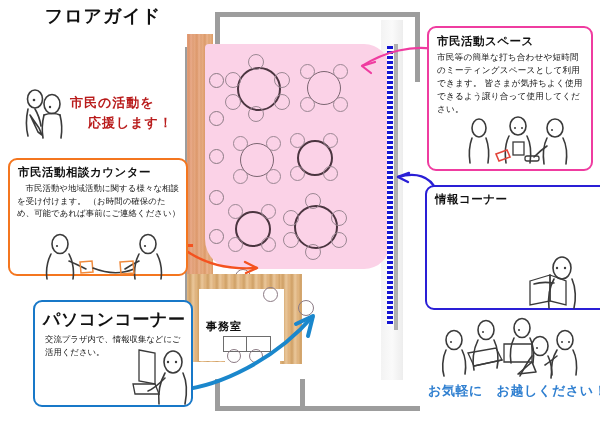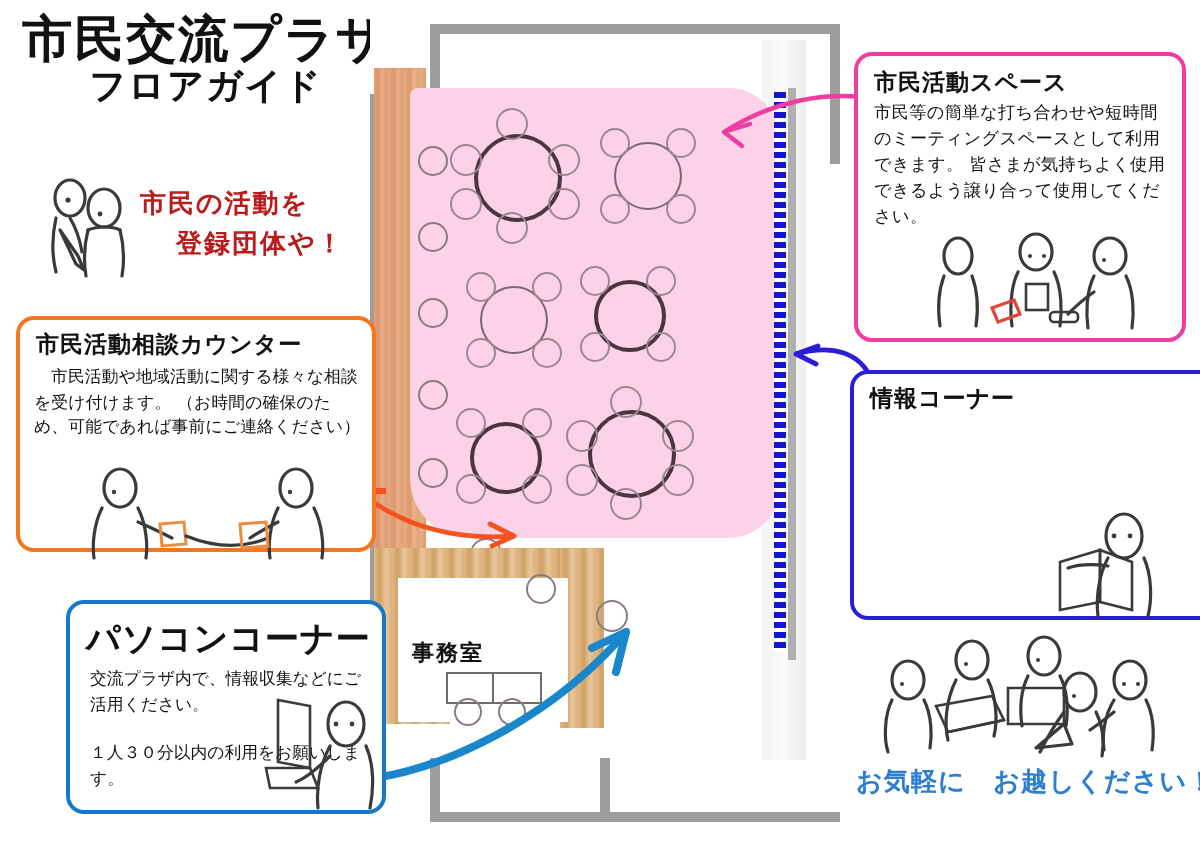--- a/index.html
+++ b/index.html
@@ -82,40 +82,39 @@
   .fig-thin{fill:none;stroke:#3a3a3a;stroke-width:1.3;stroke-linecap:round;}
   .paper-o{fill:none;stroke:#f08a3c;stroke-width:1.5;}
   .paper-r{fill:none;stroke:#e2453a;stroke-width:1.6;}
 </style>
 </head>
 <body>
 
 <div id="root">
 
   <div class="title-block">
-    <div class="title-l1">市民交流プラザ</div>
     <div class="title-l2">フロアガイド</div>
   </div>
 
   <svg class="ink people-title" viewBox="0 0 48 52">
     <ellipse class="fig" cx="13" cy="11" rx="7.5" ry="9"></ellipse>
     <circle cx="12" cy="12" r="1.3" fill="#3a3a3a"></circle>
     <path class="fig" d="M6 21 C4 30 4 40 6 48"></path>
     <path class="fig" d="M13 21 C16 26 18 32 19 38"></path>
     <path class="fig" d="M8 27 L17 40 L20 47 L16 44 Z" fill="#3a3a3a" stroke="#3a3a3a"></path>
     <ellipse class="fig" cx="30" cy="16" rx="8" ry="9.5"></ellipse>
     <circle cx="28" cy="19" r="1.2" fill="#3a3a3a"></circle>
     <path class="fig" d="M22 27 C20 35 20 44 21 50"></path>
     <path class="fig" d="M38 27 C40 35 40 44 39 50"></path>
     <path class="fig" d="M22 27 C27 25 34 25 38 27"></path>
   </svg>
 
   <div class="tagline">
     <span>市民の活動を</span>
-    <span class="l2">登録団体や！</span>
+    <span class="l2">応援します！</span>
   </div>
 
   <div class="plan">
     <div class="plan-bg"></div>
 
     <div class="light-col"></div>
 
     <div class="wall" style="left:30px;top:6px;width:205px;height:5px;"></div>
     <div class="wall" style="left:30px;top:6px;width:5px;height:40px;"></div>
     <div class="wall" style="left:0px;top:41px;width:35px;height:5px;"></div>
@@ -252,21 +251,20 @@
       <path class="fig" d="M84 22 C80 30 80 41 81 48"></path>
       <path class="fig" d="M100 22 C104 30 104 41 103 48"></path>
       <path class="fig" d="M84 30 C78 34 74 38 71 41"></path>
       <rect class="fig-thin" x="62" y="40" width="14" height="5" rx="2"></rect>
     </svg>
   </div>
 
   <div class="box box-blue">
     <h3>パソコンコーナー</h3>
     <p>交流プラザ内で、情報収集などにご活用ください。</p>
-    <p style="padding-top:12px;">１人３０分以内の利用をお願いします。</p>
     <svg class="ink" style="left:90px;top:42px;width:68px;height:62px;" viewBox="0 0 68 62">
       <path class="fig-thin" d="M14 6 L30 9 L30 40 L14 37 Z"></path>
       <path class="fig-thin" d="M8 40 L30 40 L34 50 L10 50 Z"></path>
       <ellipse class="fig" cx="48" cy="18" rx="9" ry="11"></ellipse>
       <circle cx="43" cy="18" r="1.2" fill="#3a3a3a"></circle>
       <circle cx="51" cy="18" r="1.2" fill="#3a3a3a"></circle>
       <path class="fig" d="M40 29 C35 38 33 50 34 60"></path>
       <path class="fig" d="M58 29 C62 38 62 50 60 60"></path>
       <path class="fig" d="M40 34 C34 40 28 45 23 47"></path>
     </svg>

